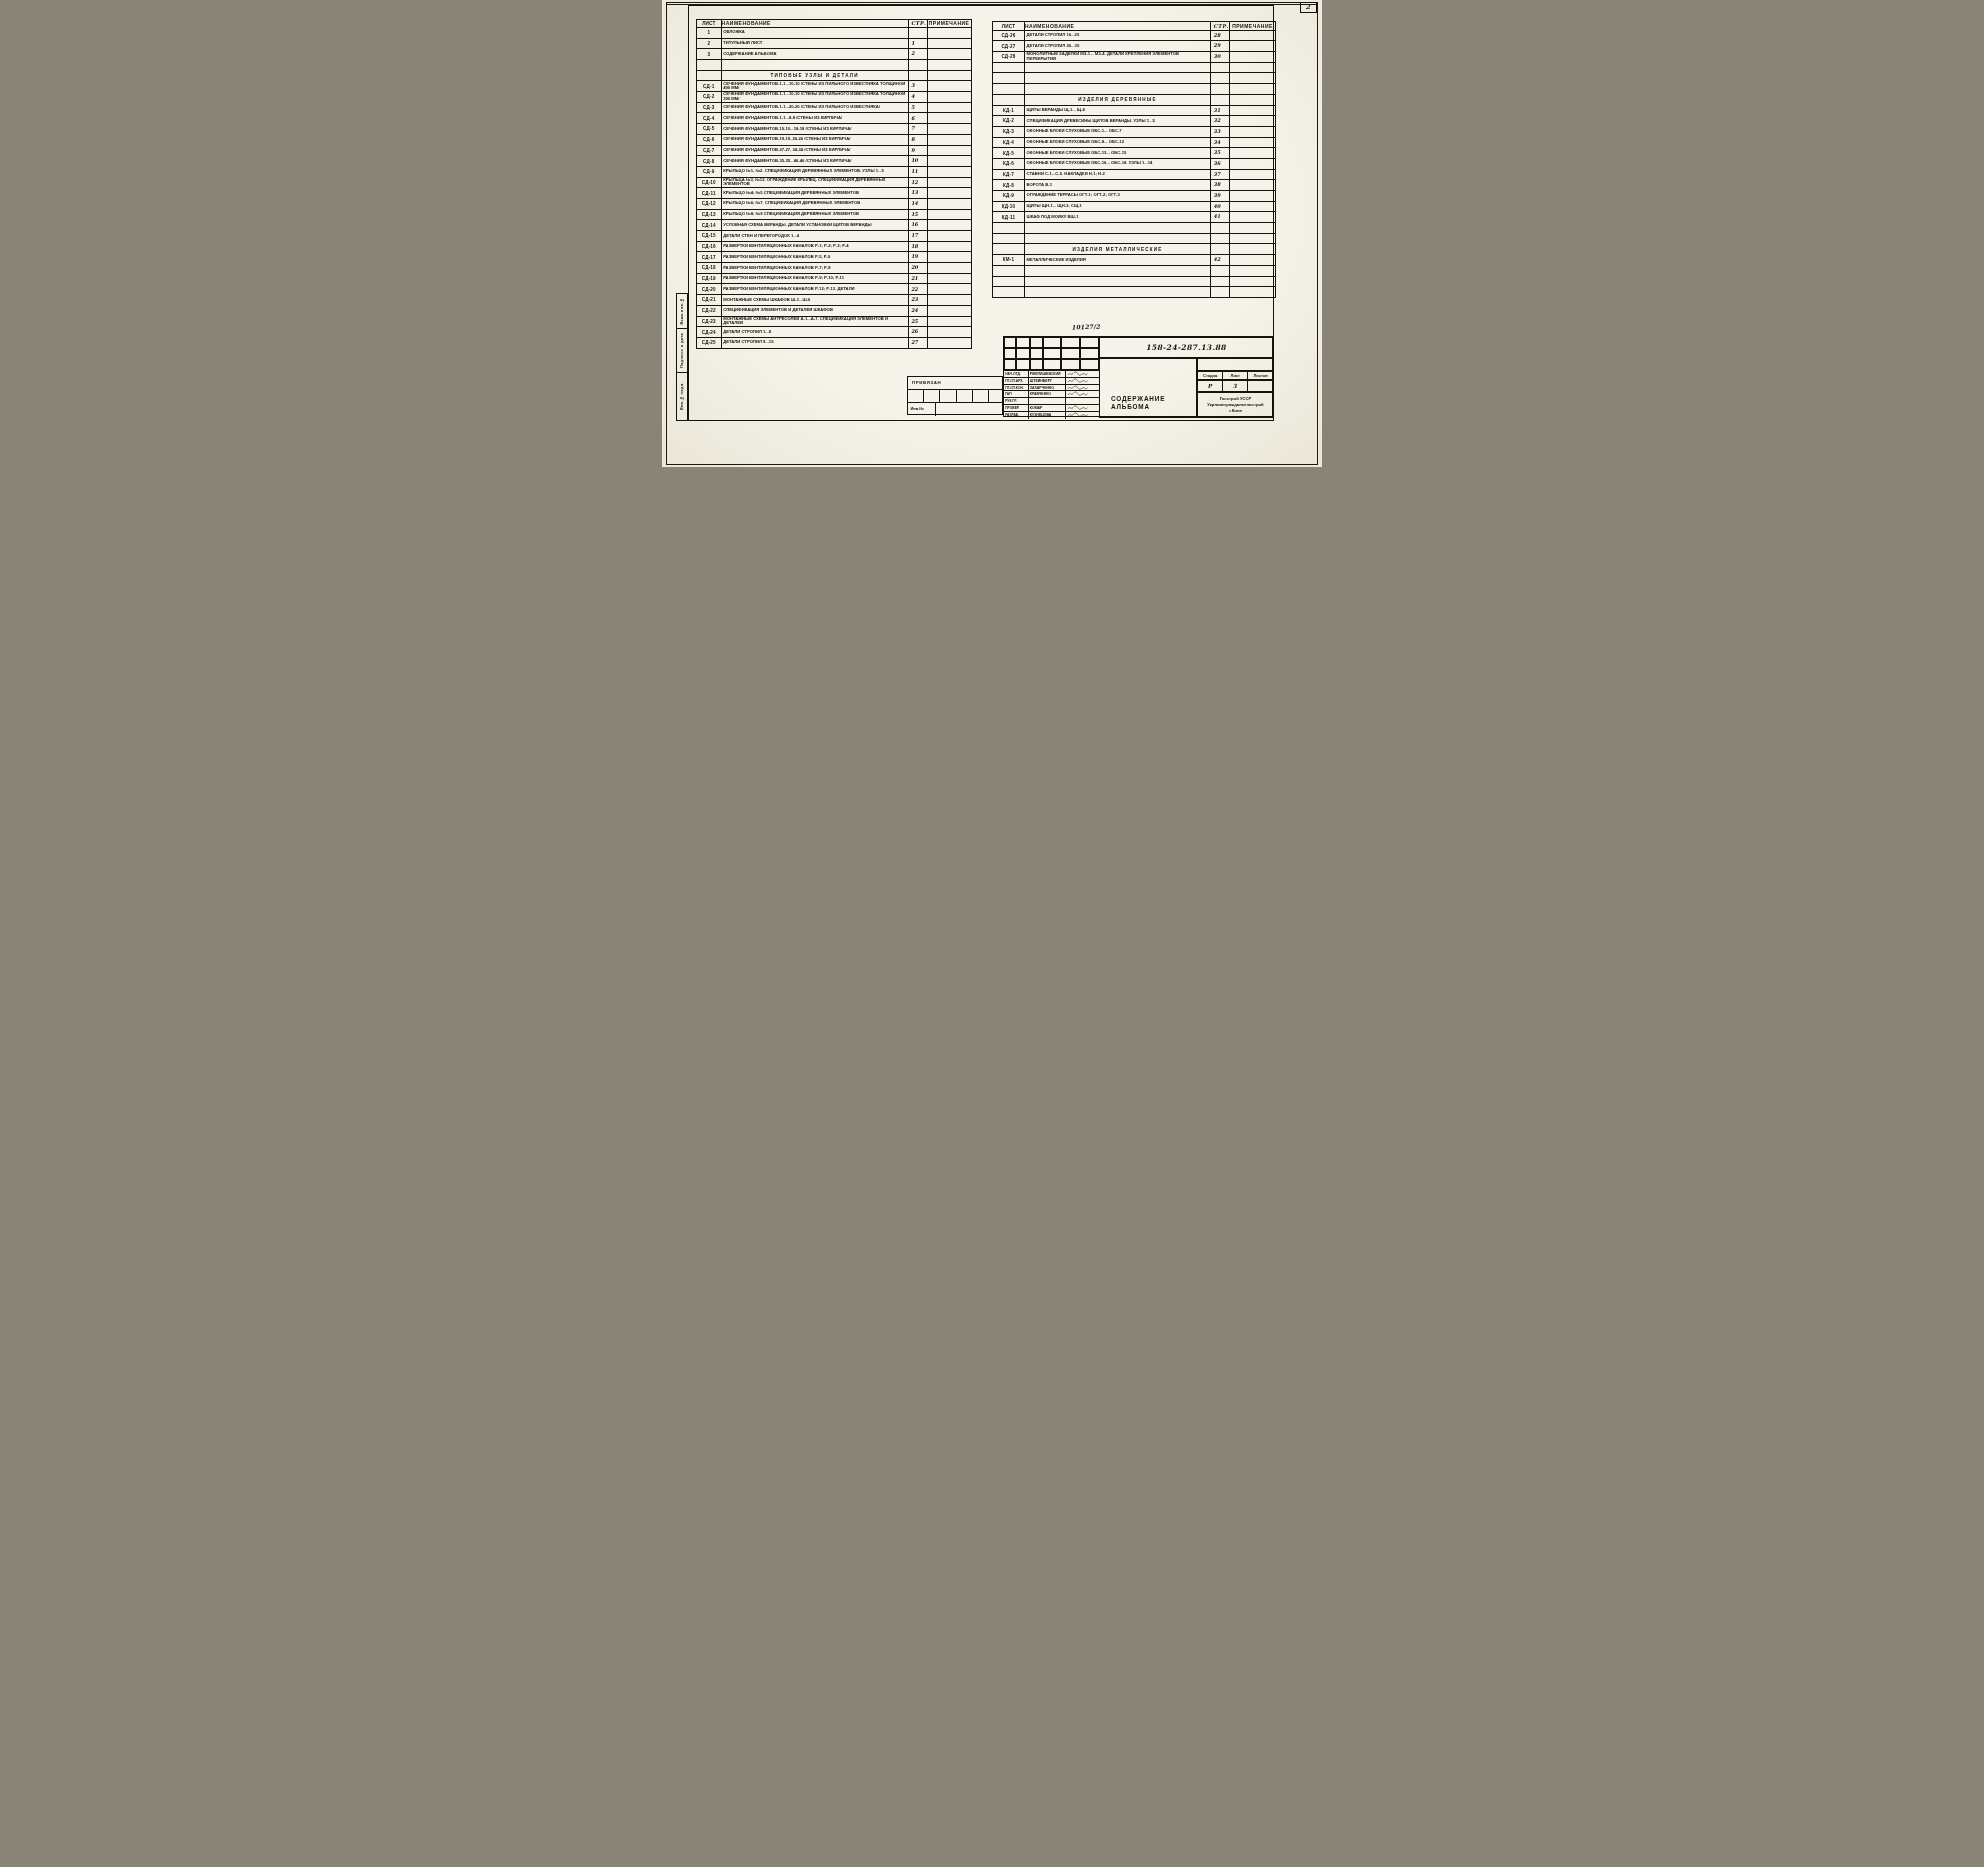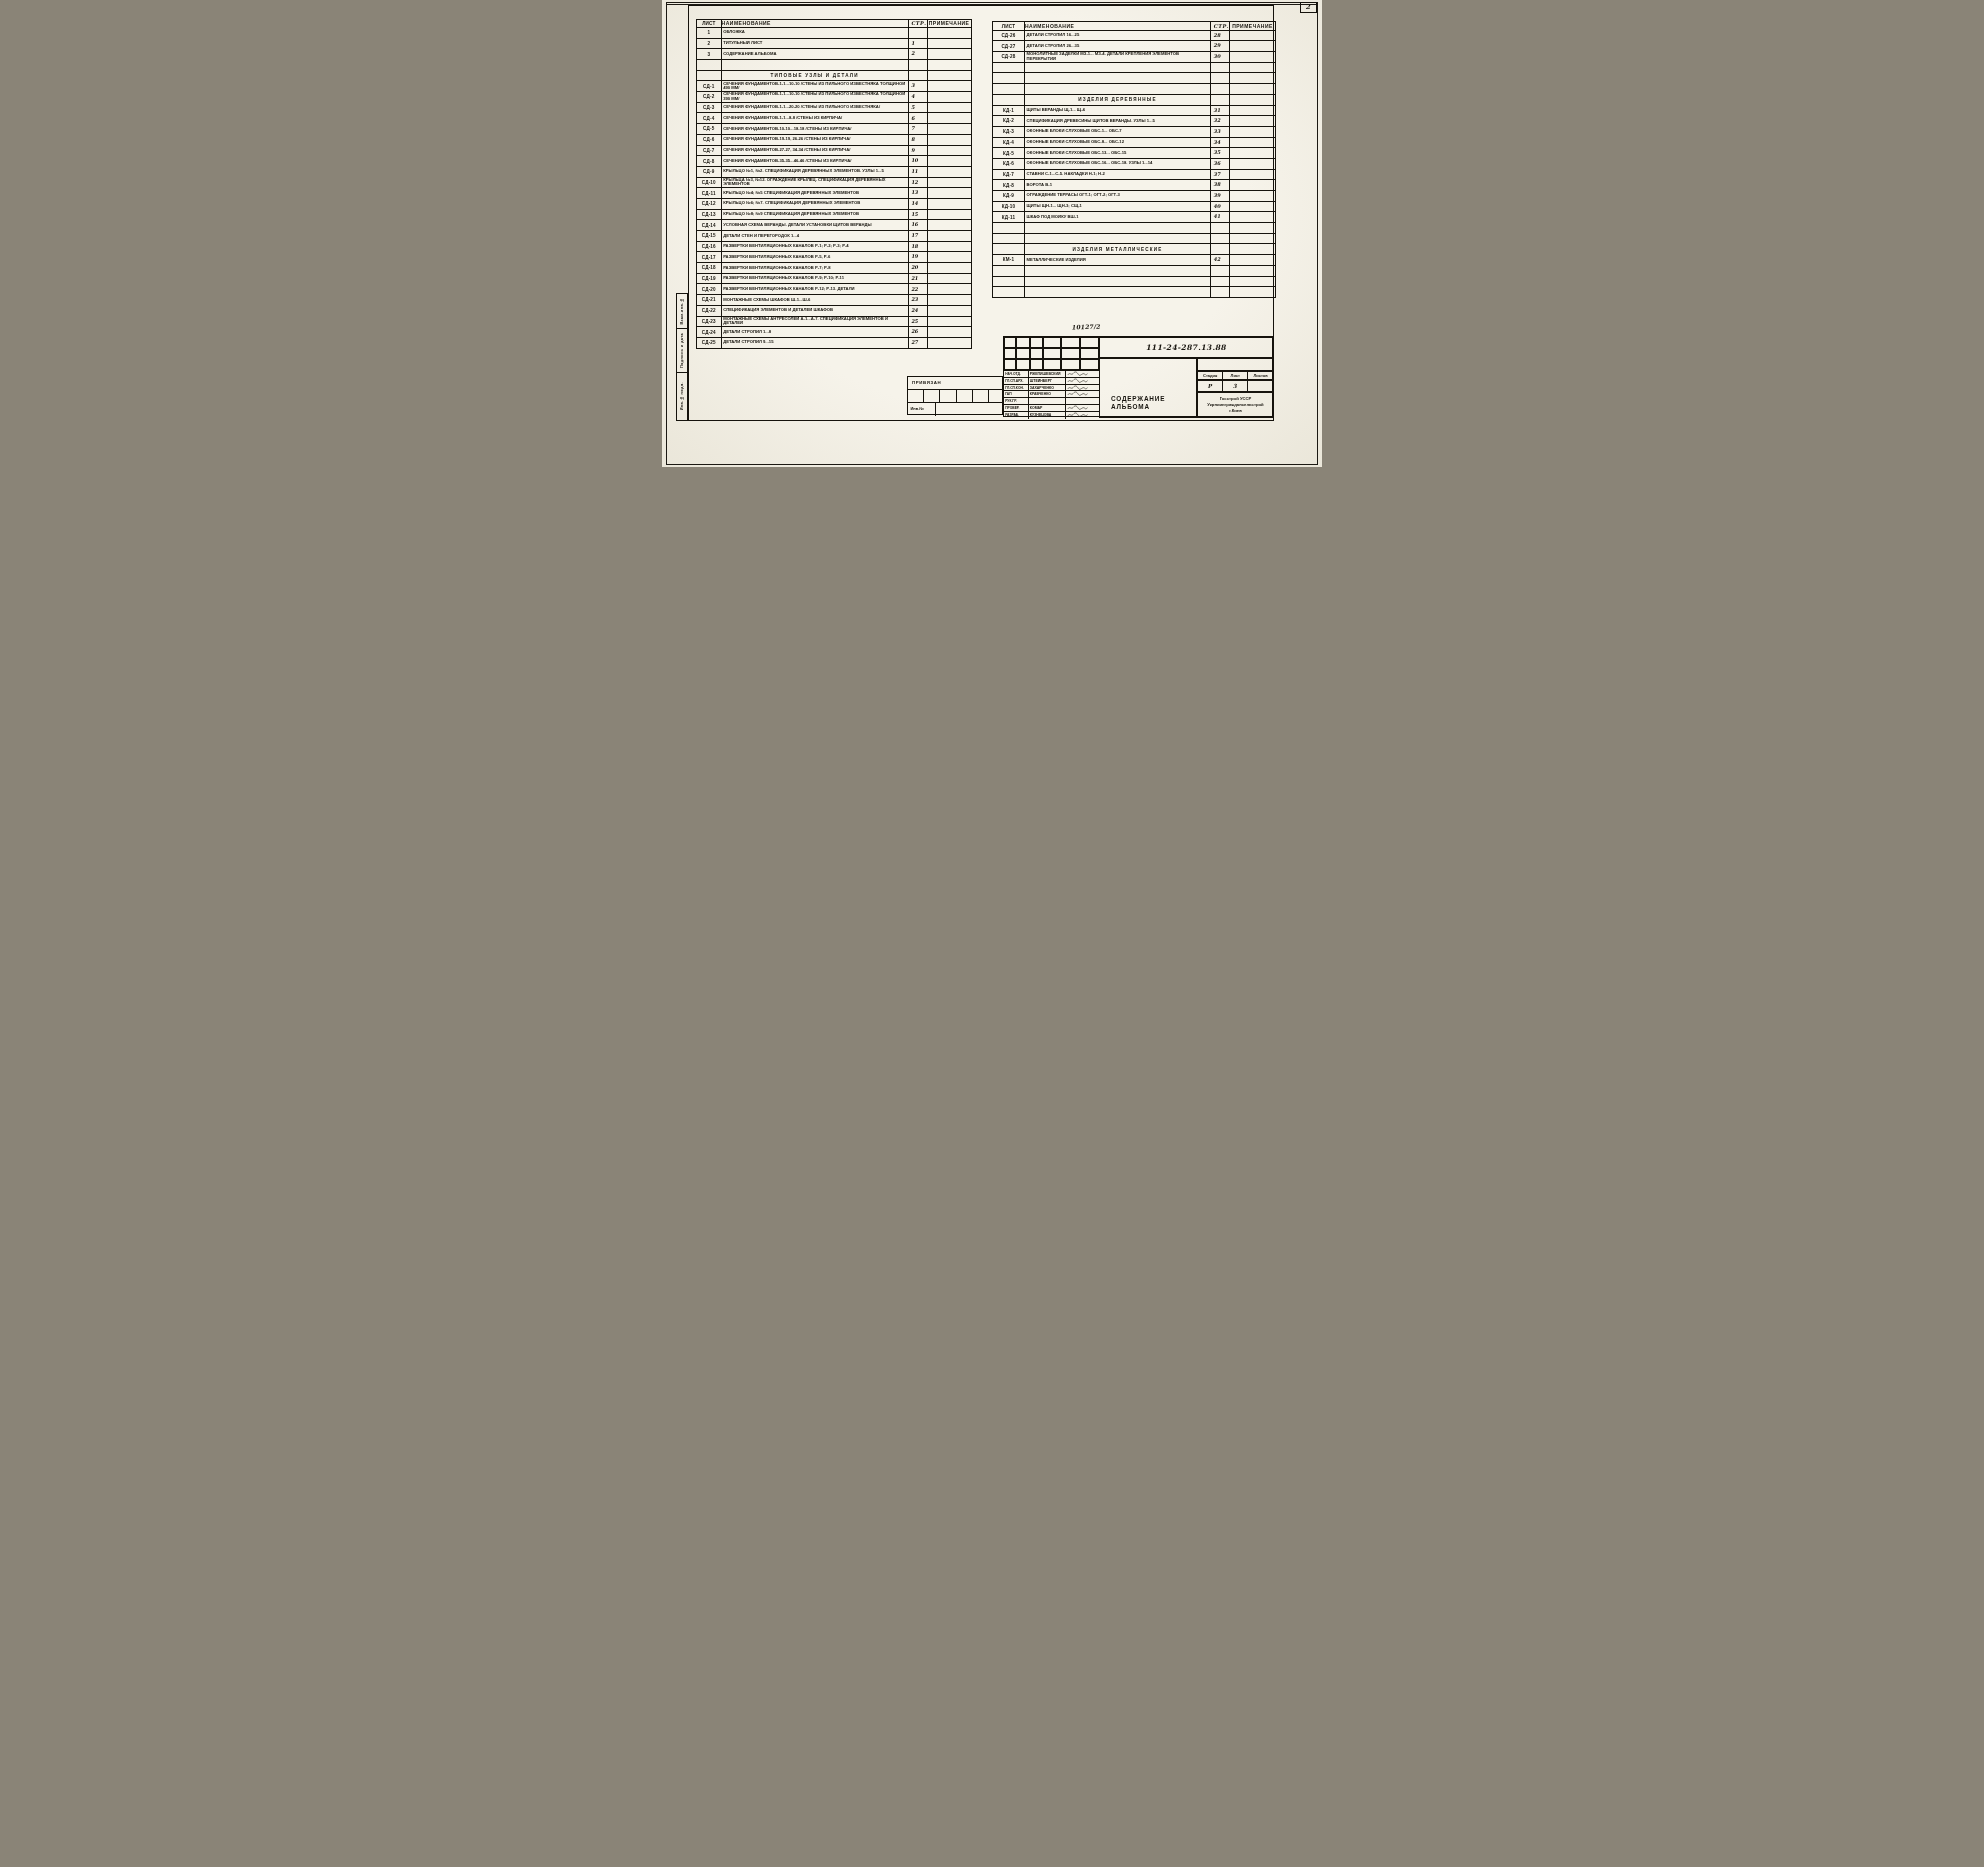--- a/index.html
+++ b/index.html
@@ -547,21 +547,21 @@
         <div class="staff-row">
         <div class="s-label">Разраб.</div>
         <div class="s-name">Кузнецова</div>
         <div class="s-sign">
           <svg class="sig" viewBox="0 0 60 16" width="21.4" height="5.6">
             <path d="M2 11 C7 2, 11 14, 17 7 S27 2, 32 10 S44 3, 50 9 S56 6, 58 8"></path>
           </svg>
         </div>
       </div>
       </div>
-    <div class="tb-cell tb-docnum">111-24-287.13.88</div>
+    <div class="tb-cell tb-docnum">158-24-287.13.88</div>
     <div class="tb-cell tb-title">
       <div>Содержание</div>
       <div>альбома</div>
     </div>
     <div class="tb-cell stage-strip"></div>
     <div class="tb-cell stage-head">
       <span class="sh1">Стадия</span>
       <span class="sh2">Лист</span>
       <span class="sh3">Листов</span>
     </div>

